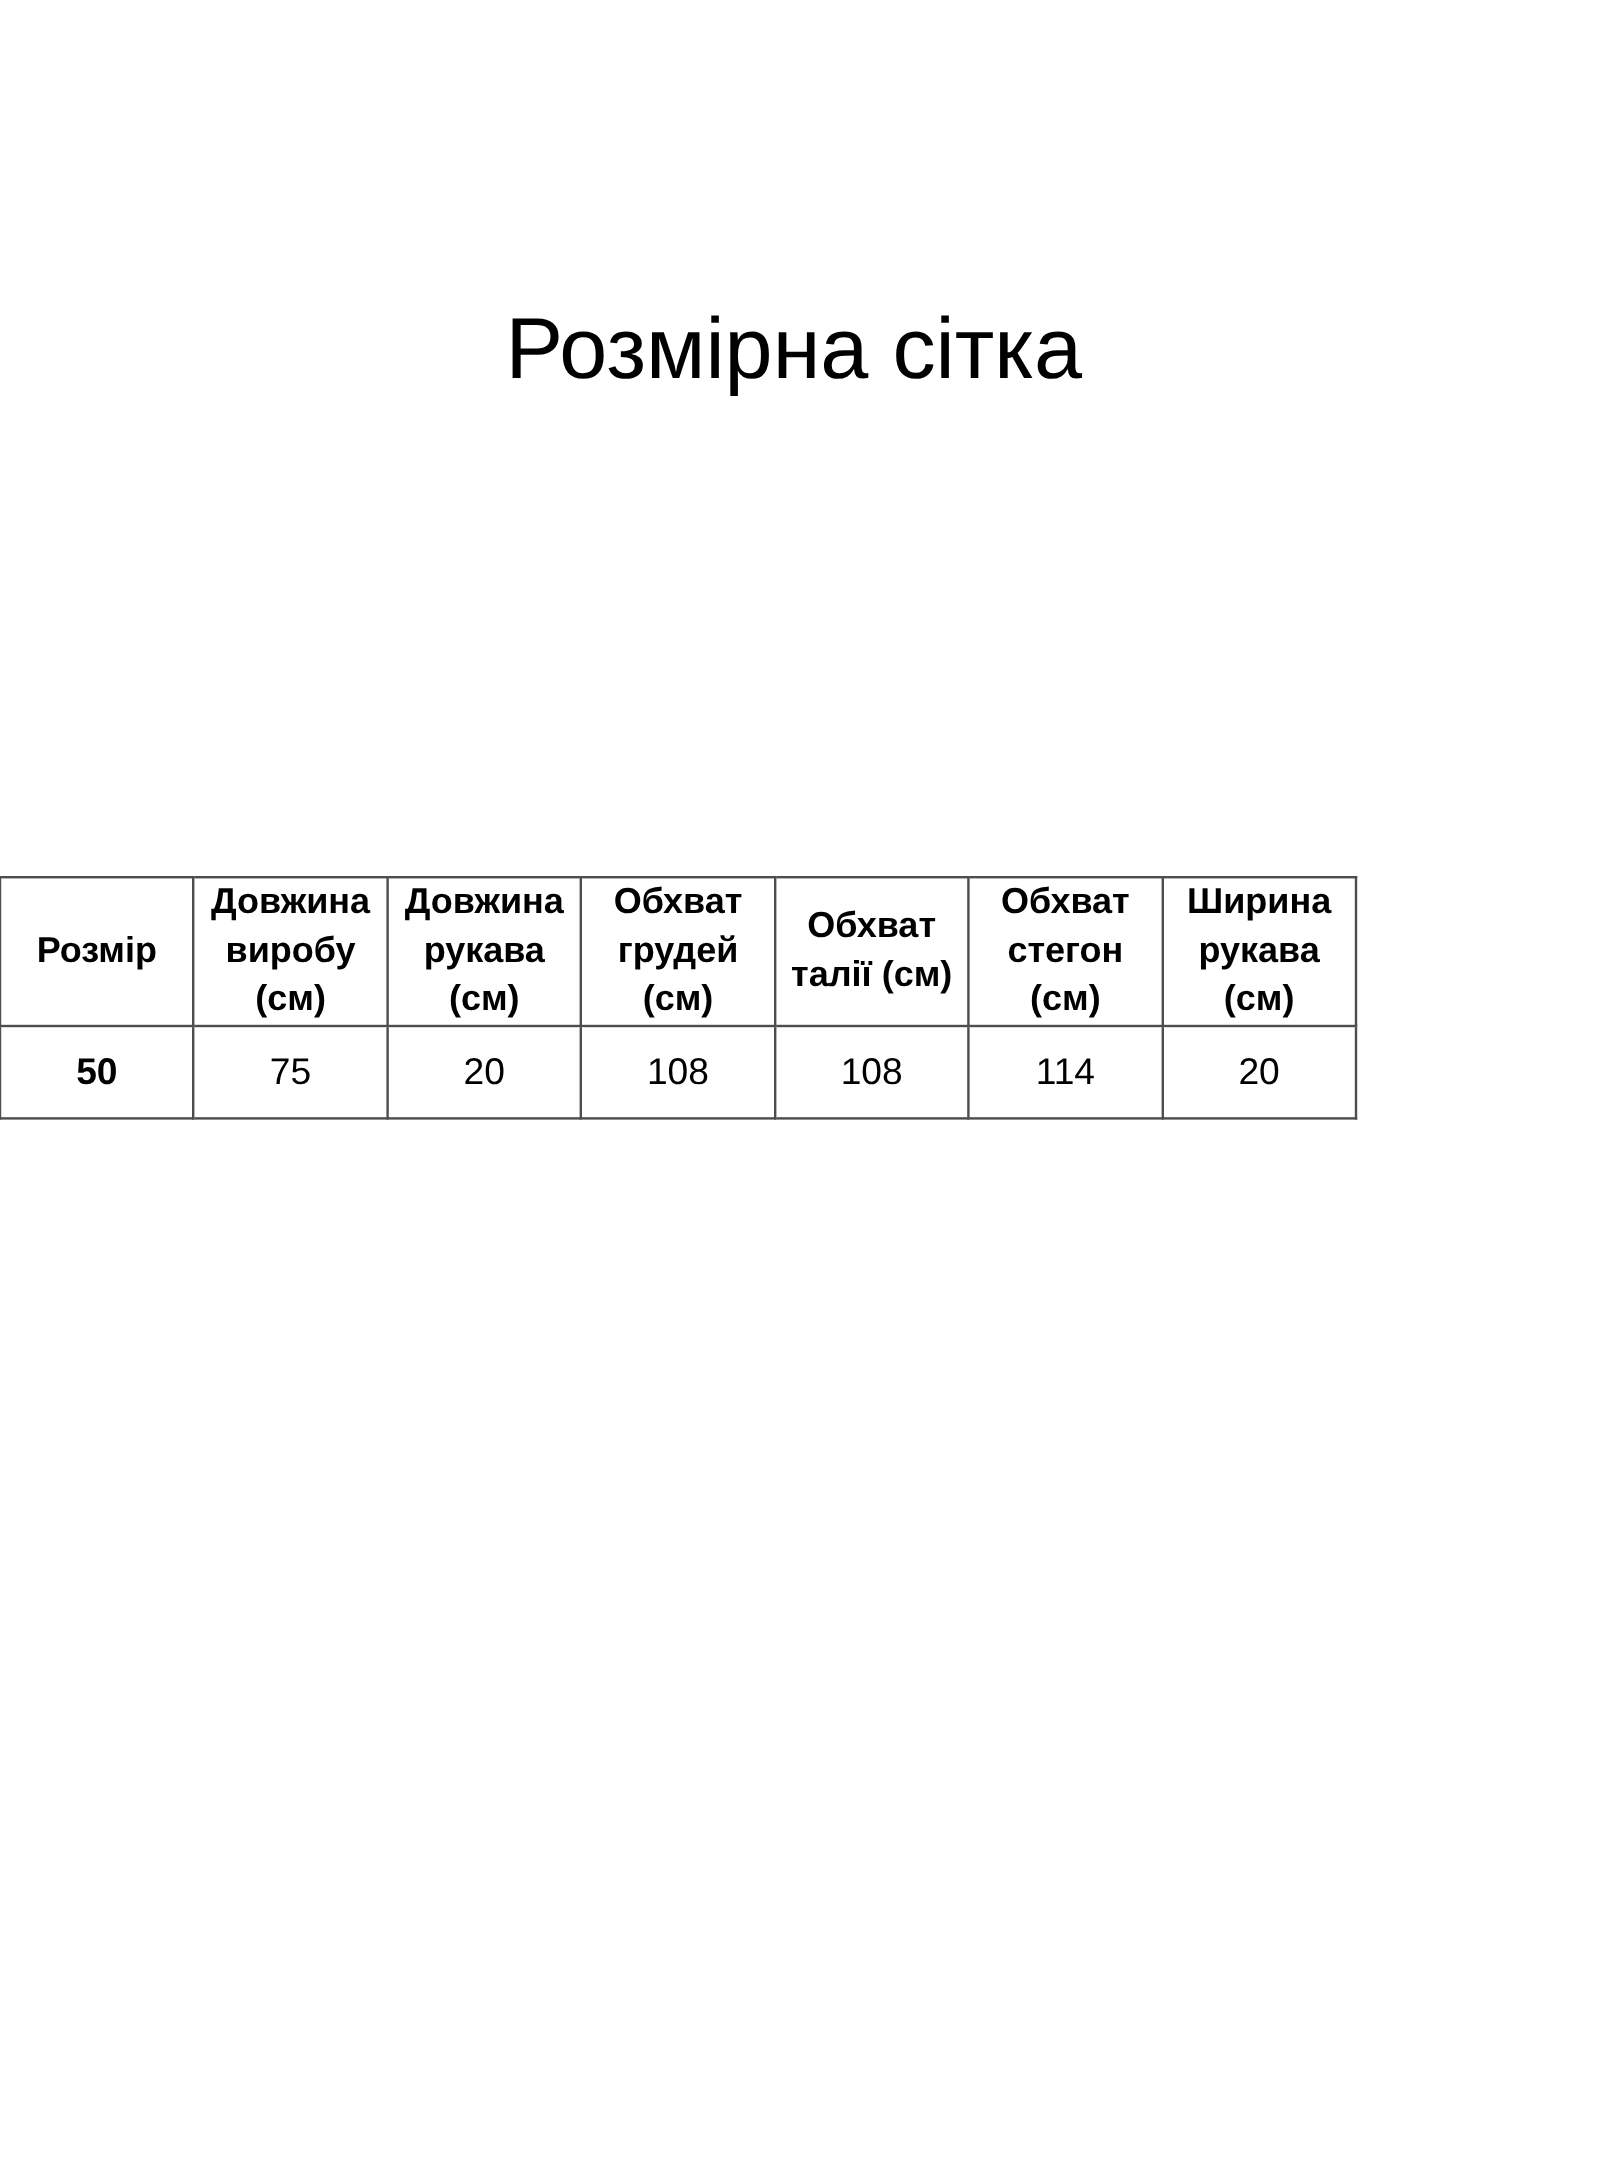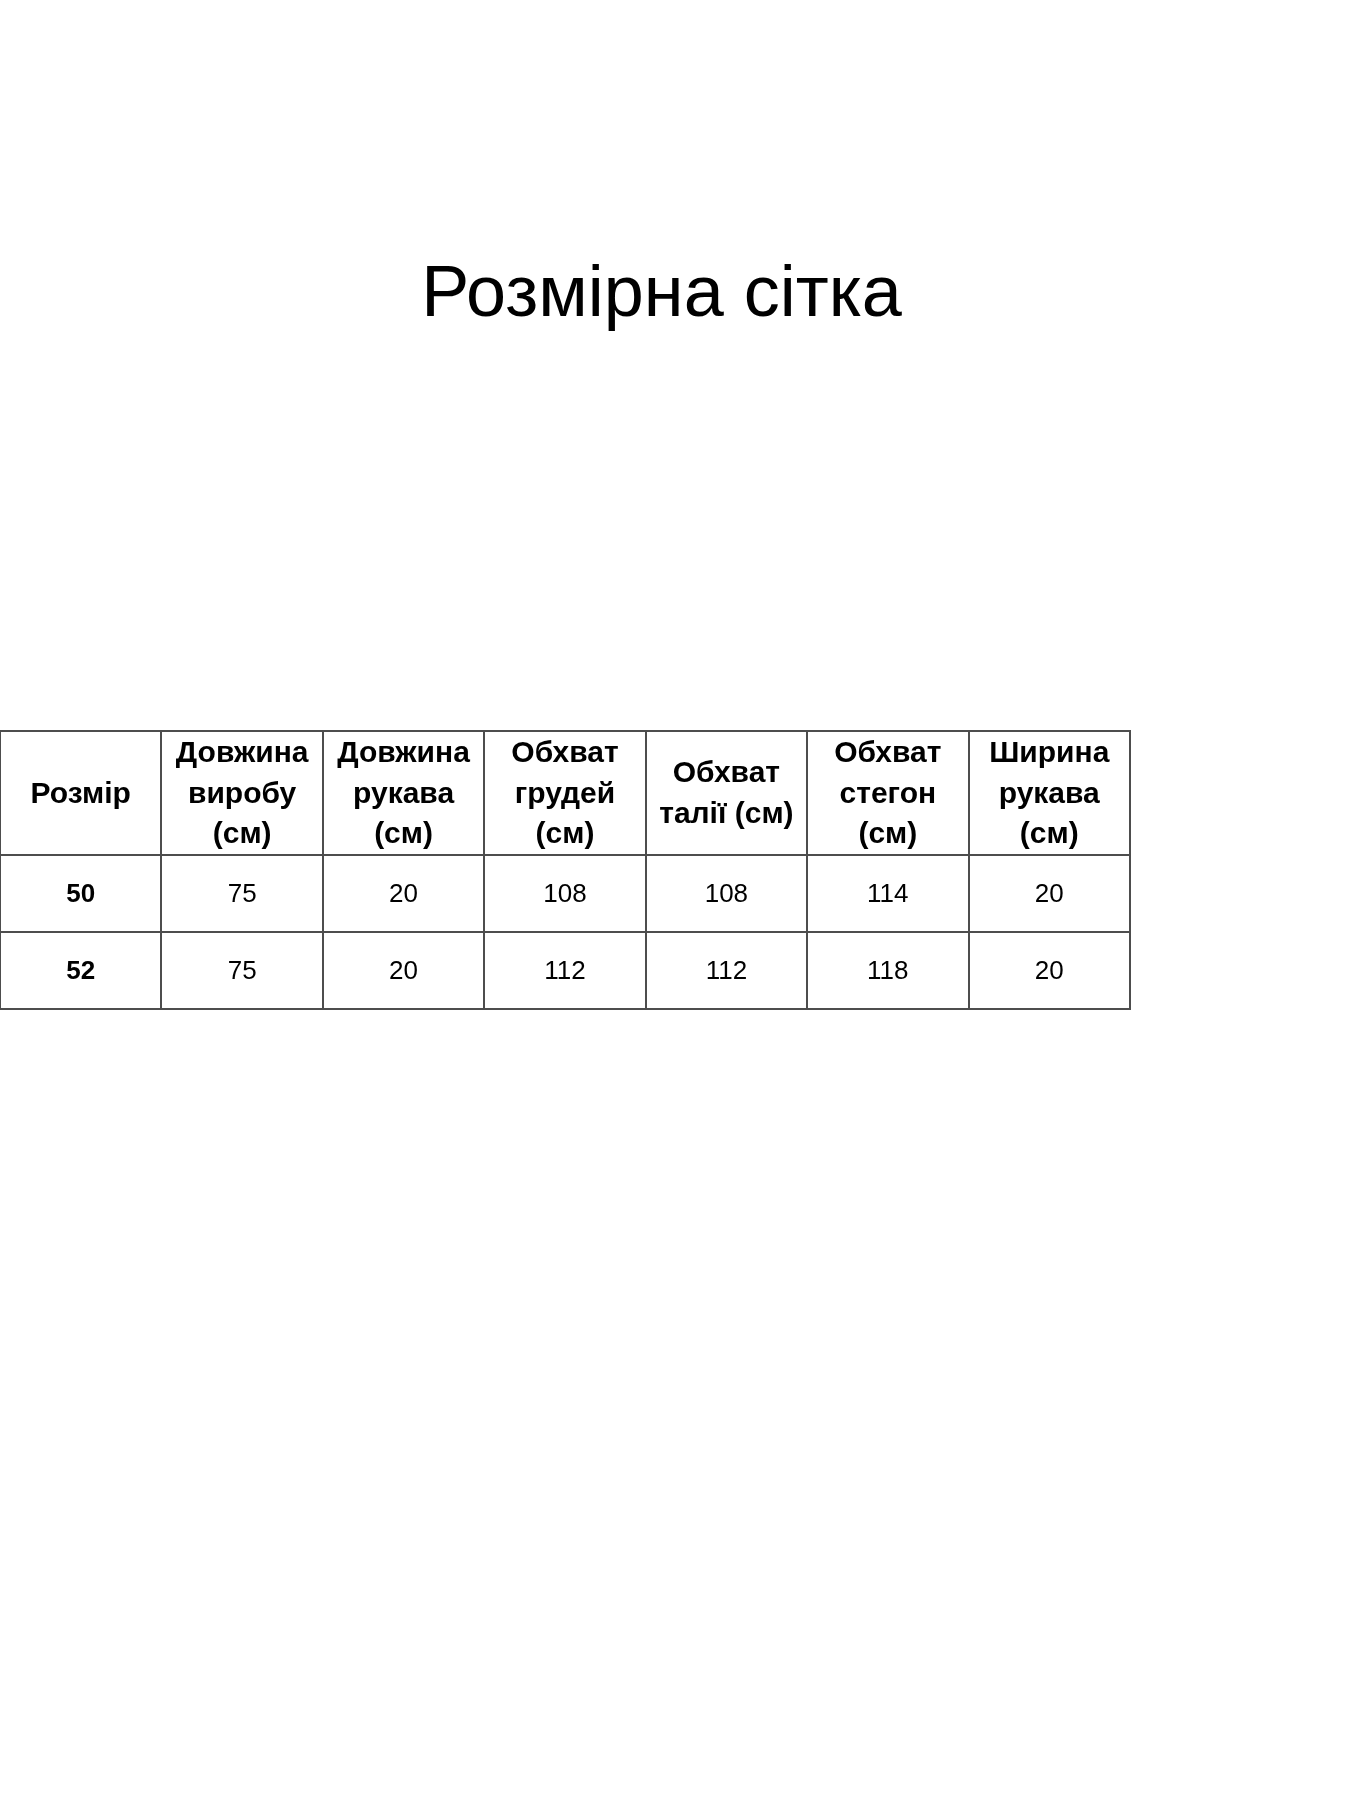--- a/index.html
+++ b/index.html
@@ -49,21 +49,21 @@
   }
   table.size-table tbody tr {
     height: 77px;
   }
   table.size-table th {
     font-size: 30px;
     font-weight: 700;
     line-height: 1.35;
   }
   table.size-table td {
-    font-size: 26px;
+    font-size: 31px;
     font-weight: 400;
   }
   table.size-table td.size-col {
     font-weight: 700;
   }
 </style>
 </head>
 <body>
 
 <h1 class="page-title">Розмірна сітка</h1>
@@ -83,23 +83,14 @@
   <tbody>
       <tr>
         <td class="size-col">50</td>
         <td>75</td>
         <td>20</td>
         <td>108</td>
         <td>108</td>
         <td>114</td>
         <td>20</td>
       </tr>
-      <tr>
-        <td class="size-col">52</td>
-        <td>75</td>
-        <td>20</td>
-        <td>112</td>
-        <td>112</td>
-        <td>118</td>
-        <td>20</td>
-      </tr>
     </tbody>
 </table>
 
 </body></html>

